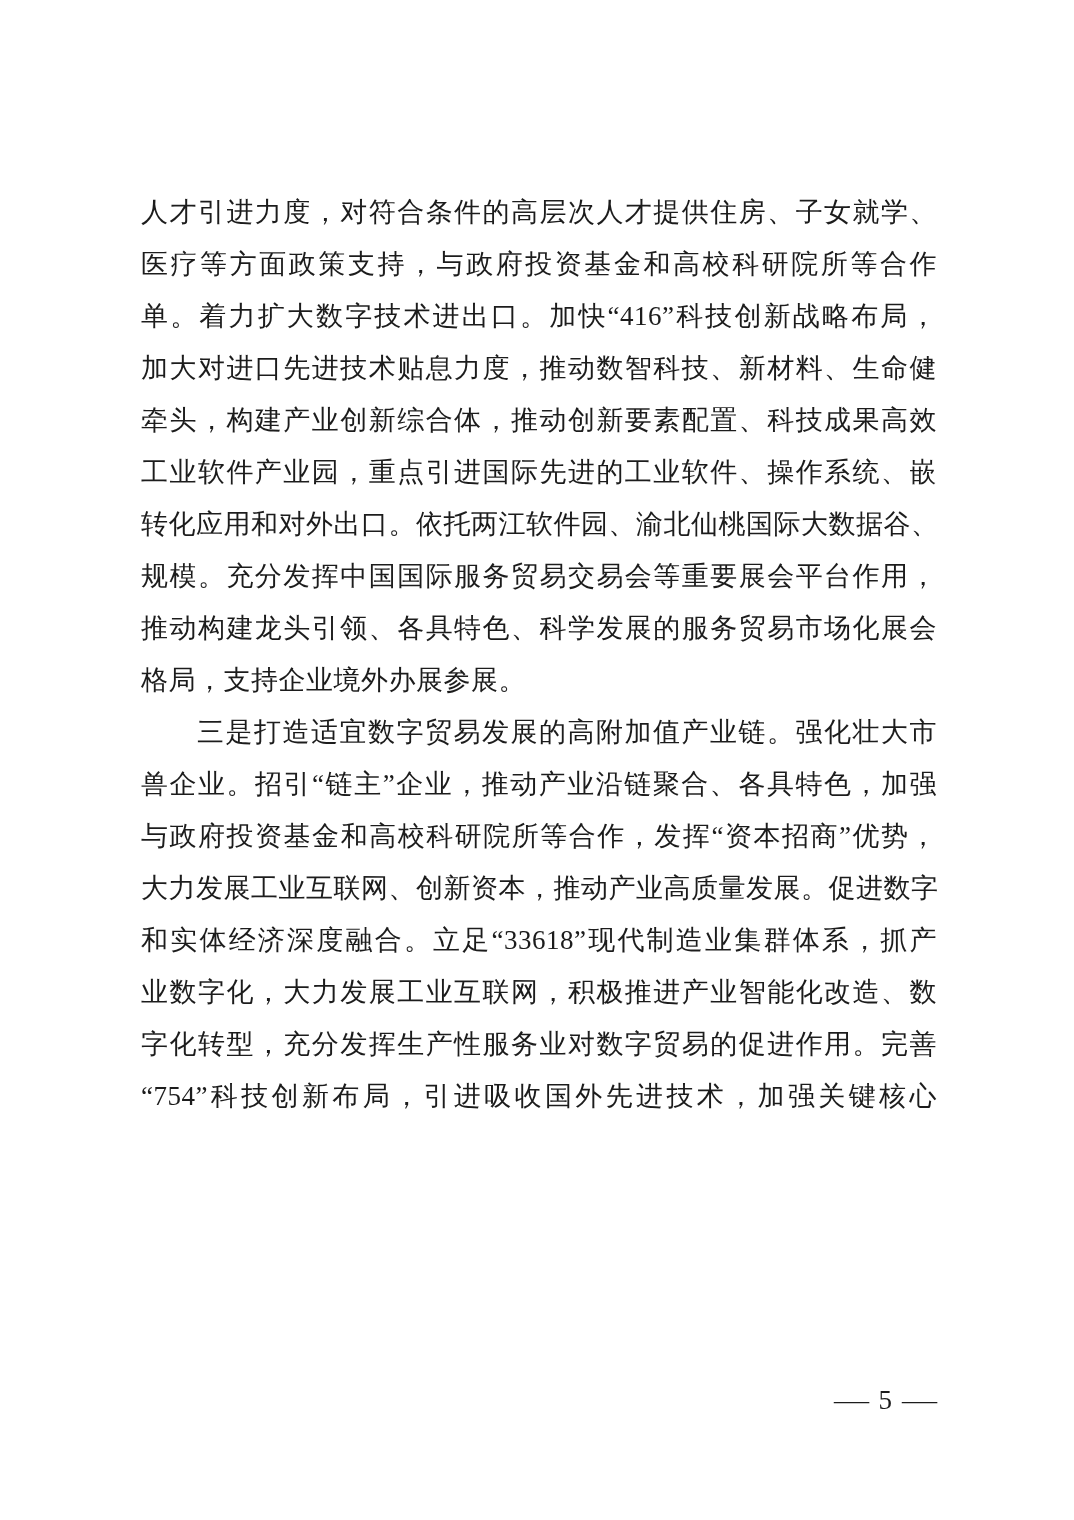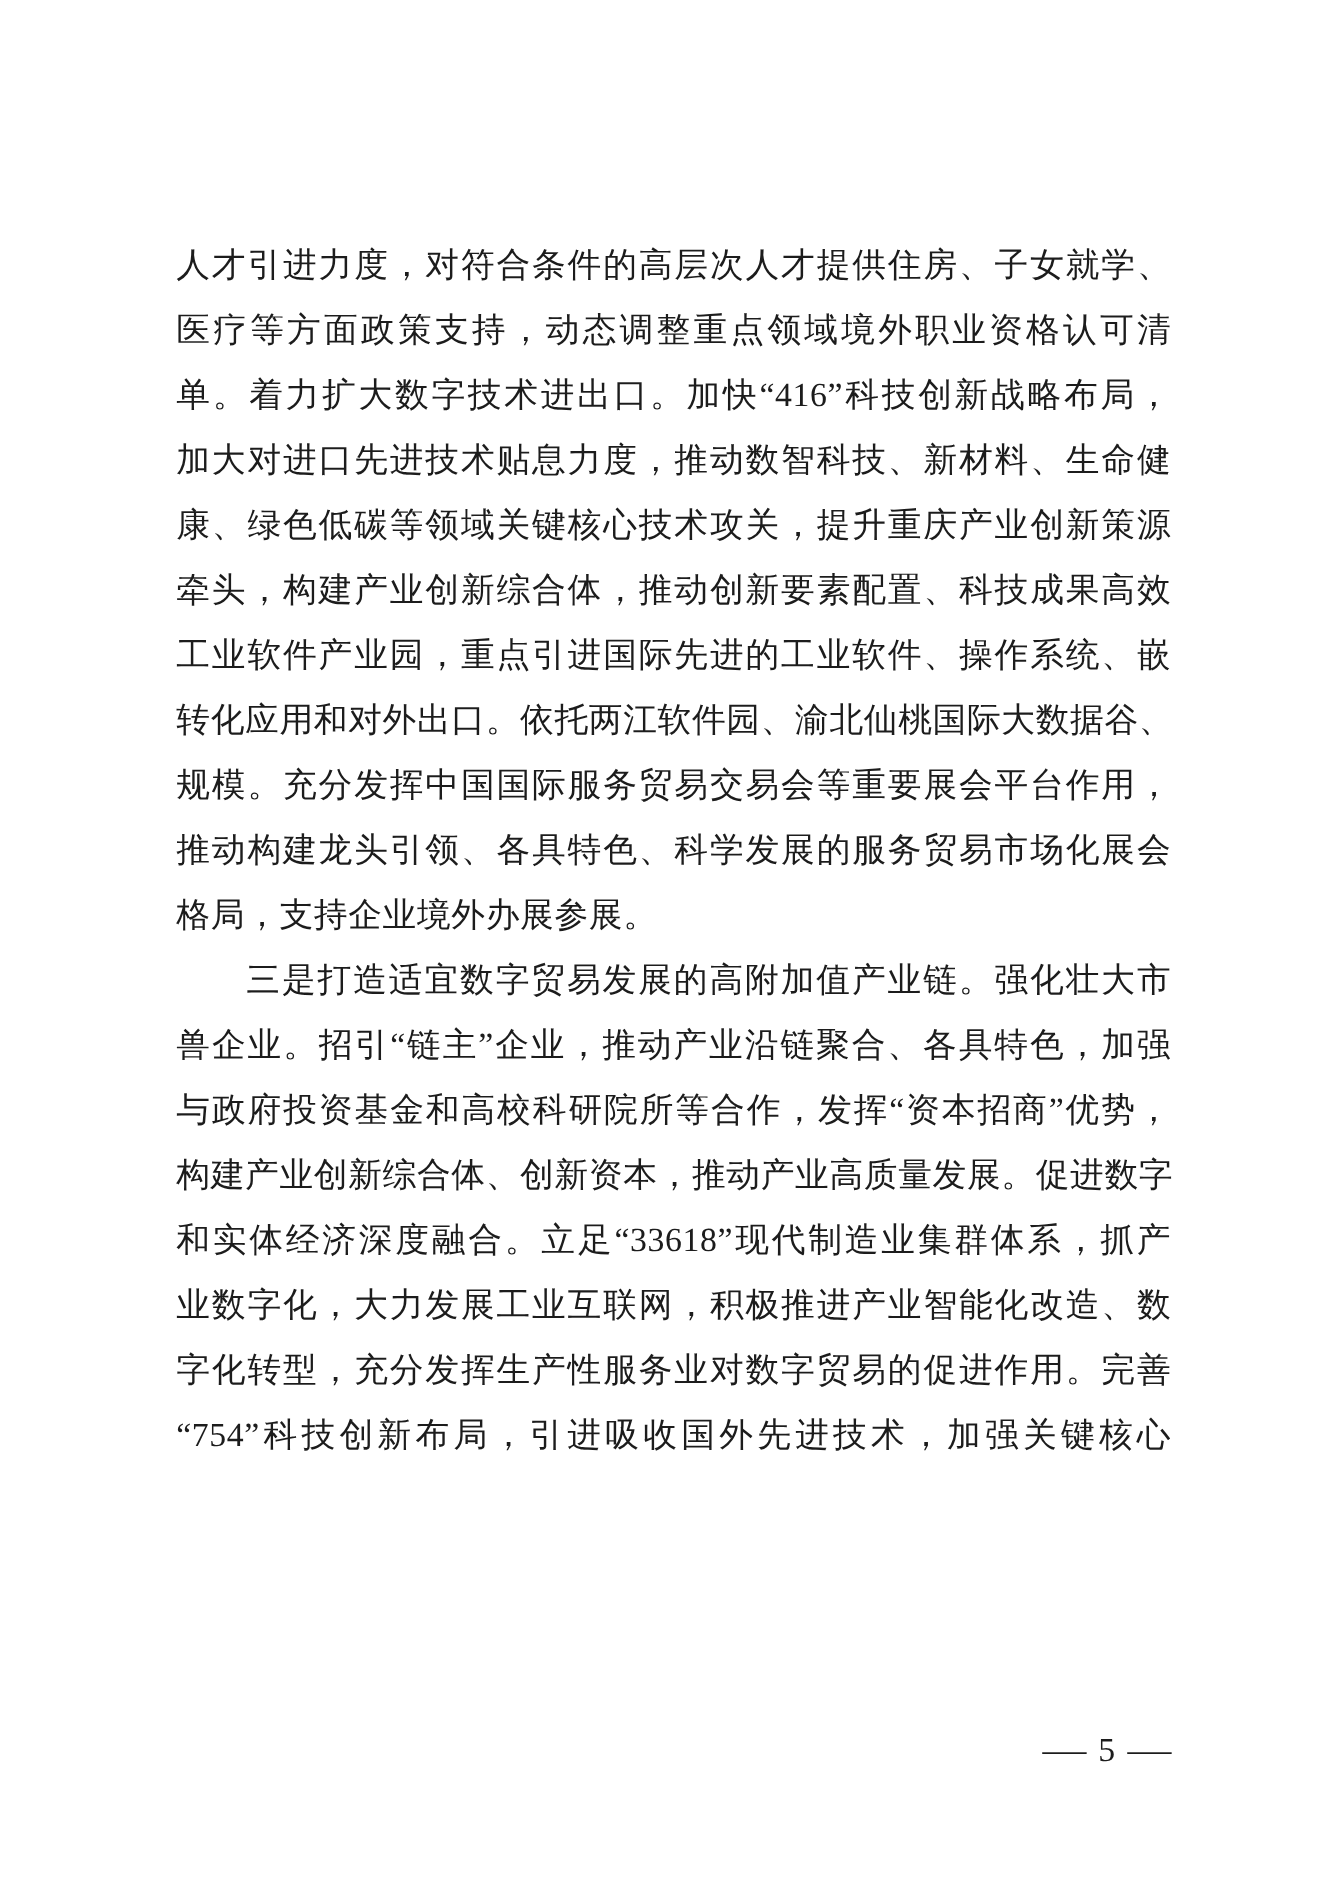--- a/index.html
+++ b/index.html
@@ -62,35 +62,34 @@
   }
 </style>
 </head>
 <body>
 
 <div class="page">
 
   <div class="text-block">
 
     <div class="line fill">人才引进力度，对符合条件的高层次人才提供住房、子女就学、</div>
-    <div class="line fill">医疗等方面政策支持，动态调整重点领域境外职业资格认可清</div>
+    <div class="line fill">医疗等方面政策支持，与政府投资基金和高校科研院所等合作</div>
     <div class="line fill">单。着力扩大数字技术进出口。加快“416”科技创新战略布局，</div>
     <div class="line fill">加大对进口先进技术贴息力度，推动数智科技、新材料、生命健</div>
-    <div class="line fill">康、绿色低碳等领域关键核心技术攻关，提升重庆产业创新策源</div>
     <div class="line fill">牵头，构建产业创新综合体，推动创新要素配置、科技成果高效</div>
     <div class="line fill">工业软件产业园，重点引进国际先进的工业软件、操作系统、嵌</div>
     <div class="line fill">转化应用和对外出口。依托两江软件园、渝北仙桃国际大数据谷、</div>
     <div class="line fill">规模。充分发挥中国国际服务贸易交易会等重要展会平台作用，</div>
     <div class="line fill">推动构建龙头引领、各具特色、科学发展的服务贸易市场化展会</div>
     <div class="line">格局，支持企业境外办展参展。</div>
 
     <div class="line fill indent">三是打造适宜数字贸易发展的高附加值产业链。强化壮大市</div>
     <div class="line fill">兽企业。招引“链主”企业，推动产业沿链聚合、各具特色，加强</div>
     <div class="line fill">与政府投资基金和高校科研院所等合作，发挥“资本招商”优势，</div>
-    <div class="line fill">构建产业创新综合体、创新资本，推动产业高质量发展。促进数字</div>
+    <div class="line fill">大力发展工业互联网、创新资本，推动产业高质量发展。促进数字</div>
     <div class="line fill">和实体经济深度融合。立足“33618”现代制造业集群体系，抓产</div>
     <div class="line fill">业数字化，大力发展工业互联网，积极推进产业智能化改造、数</div>
     <div class="line fill">字化转型，充分发挥生产性服务业对数字贸易的促进作用。完善</div>
     <div class="line fill">“754”科技创新布局，引进吸收国外先进技术，加强关键核心</div>
   </div>
 
   <div class="footer">
     <span class="dash">—</span><span class="num">5</span><span class="dash">—</span>
   </div>
 

